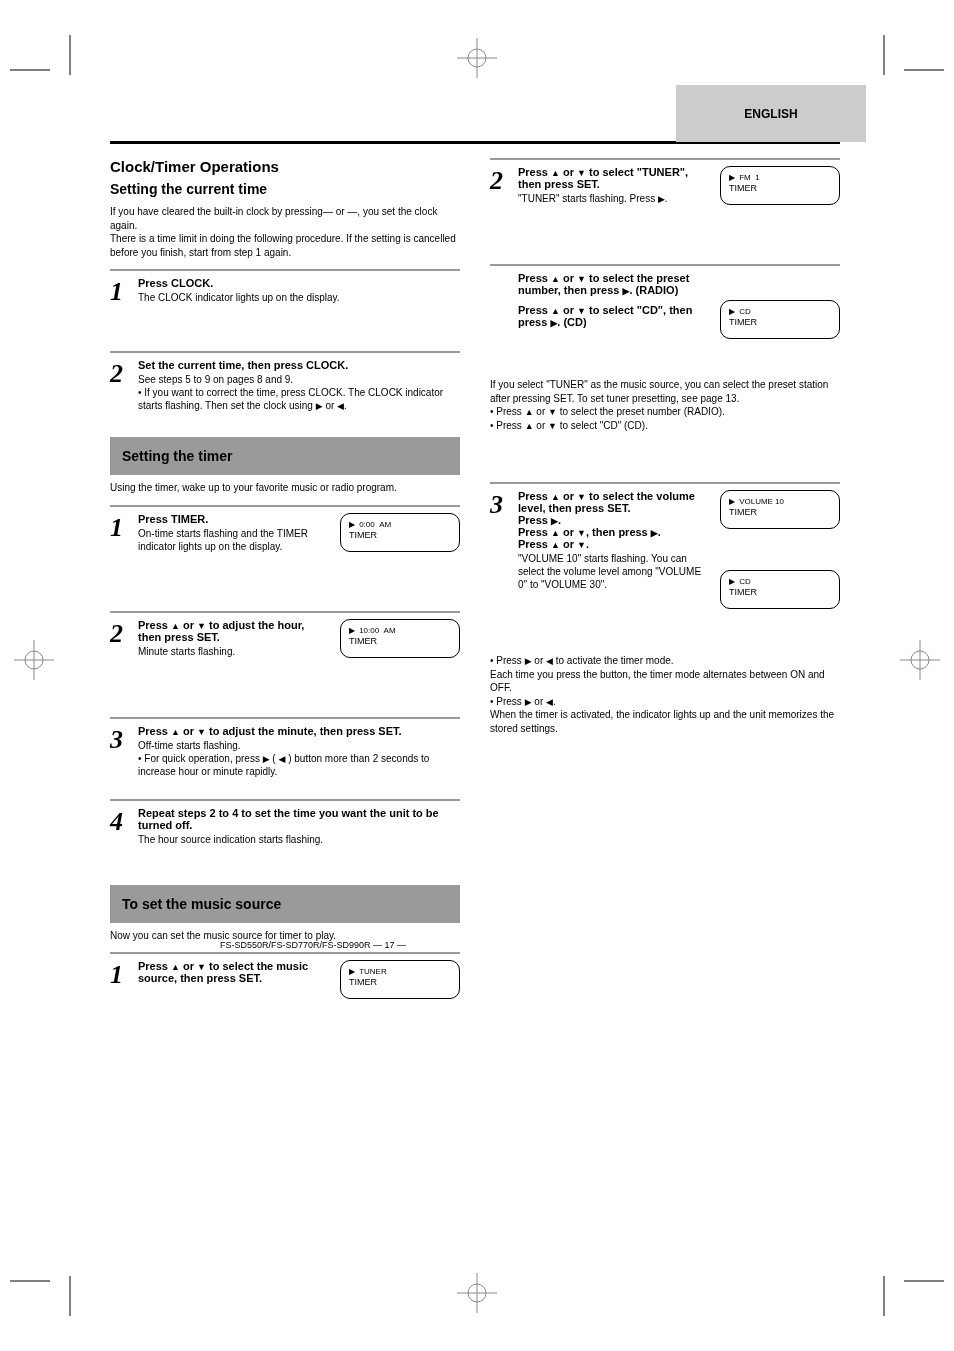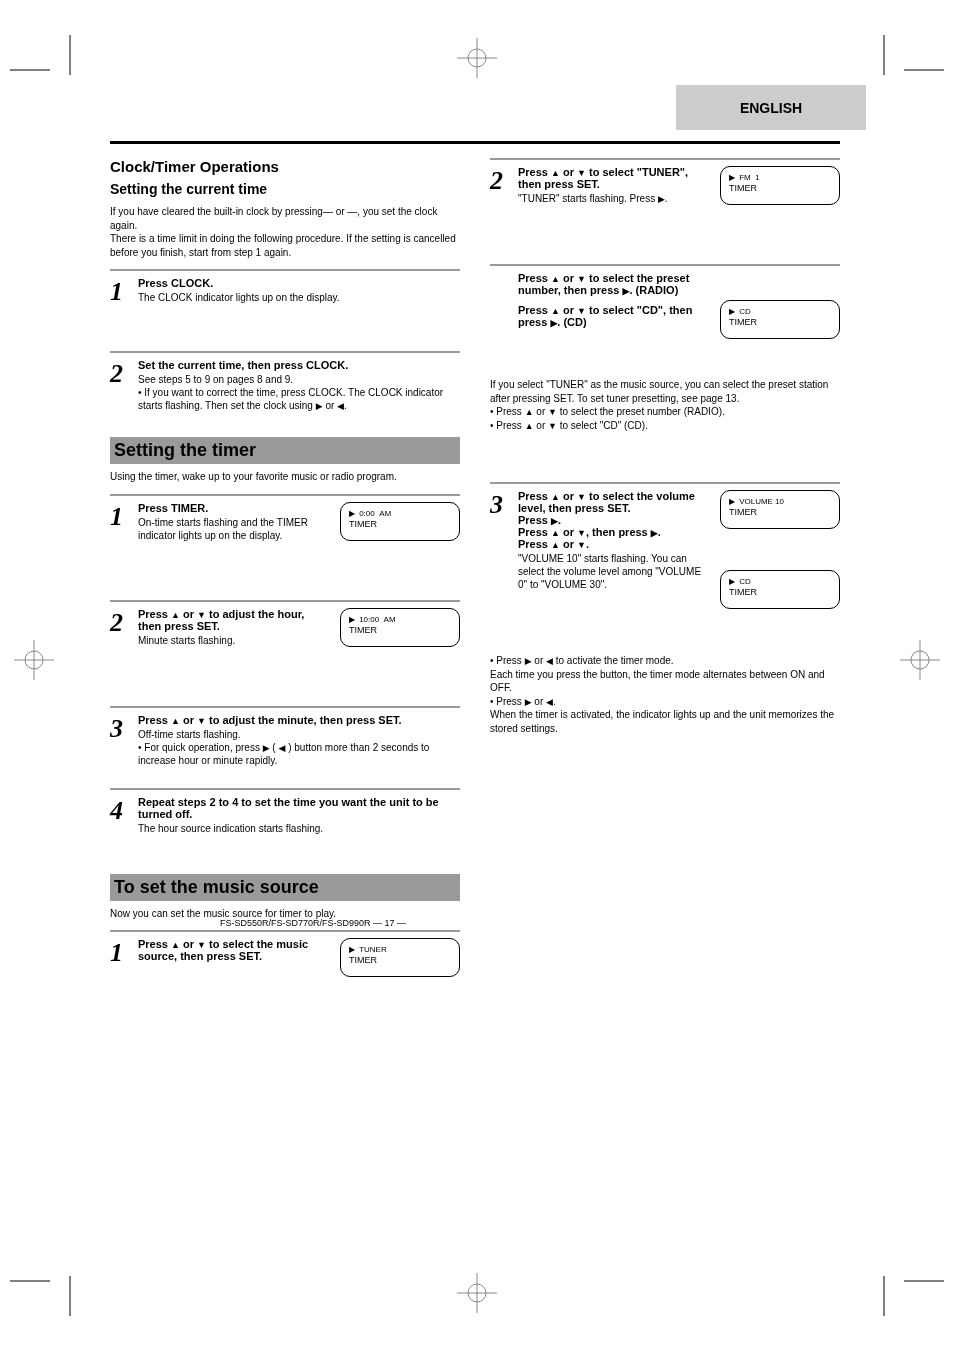--- a/index.html
+++ b/index.html
@@ -5,36 +5,36 @@
   * { box-sizing: border-box; margin: 0; padding: 0; }
   html, body { width: 954px; height: 1351px; font-family: Arial, Helvetica, sans-serif; color: #000; background: #fff; }
   body { position: relative; }
 
   
   .crop { position: absolute; stroke: #000; }
   .reg  { position: absolute; }
 
   .page { position: absolute; top: 85px; left: 110px; width: 730px; }
 
-  .lang-tab { position: absolute; top: 0; right: -26px; width: 190px; height: 45px; background: #ccc; display: flex; align-items: center; justify-content: center; font-size: 14px; font-weight: bold; }
+  .lang-tab { position: absolute; top: 0; right: -26px; width: 190px; height: 57px; background: #ccc; display: flex; align-items: center; justify-content: center; font-size: 12px; font-weight: bold; }
 
   .thick-rule { border: 0; border-top: 3px solid #000; margin-top: 56px; }
 
   .cols { display: flex; gap: 30px; margin-top: 14px; }
   .col  { width: 350px; }
 
   .h-title { font-size: 15px; font-weight: bold; margin-bottom: 6px; }
   .h-sub   { font-size: 14px; font-weight: bold; margin-bottom: 8px; }
 
   .body { font-size: 10px; line-height: 1.35; }
 
   .rule { border: 0; border-top: 2px solid #9a9a9a; margin: 10px 0 6px; }
 
   .band { background: #9a9a9a; padding: 3px 4px; margin: 14px 0 6px; }
-  .band .h-sub { font-size: 18px; font-weight: bold; color: #000; margin: 0; }
+  .band .h-sub { font-size: 14px; font-weight: bold; color: #000; margin: 8px; }
 
   .step { position: relative; min-height: 88px; padding-right: 130px; }
   .step.short { min-height: 64px; padding-right: 0; }
   .sn { position: absolute; left: 0; top: 0; font-size: 26px; font-weight: bold; font-style: italic; font-family: "Times New Roman", serif; }
   .st { margin-left: 28px; font-size: 11px; font-weight: bold; }
   .sb { margin-left: 28px; font-size: 10px; line-height: 1.3; margin-top: 2px; }
 
   .lcd { position: absolute; right: 0; top: 0; width: 120px; border: 1.5px solid #000; border-radius: 10px; padding: 6px 8px 10px; font-size: 8px; line-height: 1.25; }
   .lcd .row { display: flex; align-items: center; gap: 4px; }
   .lcd .cursor { font-size: 8px; }

